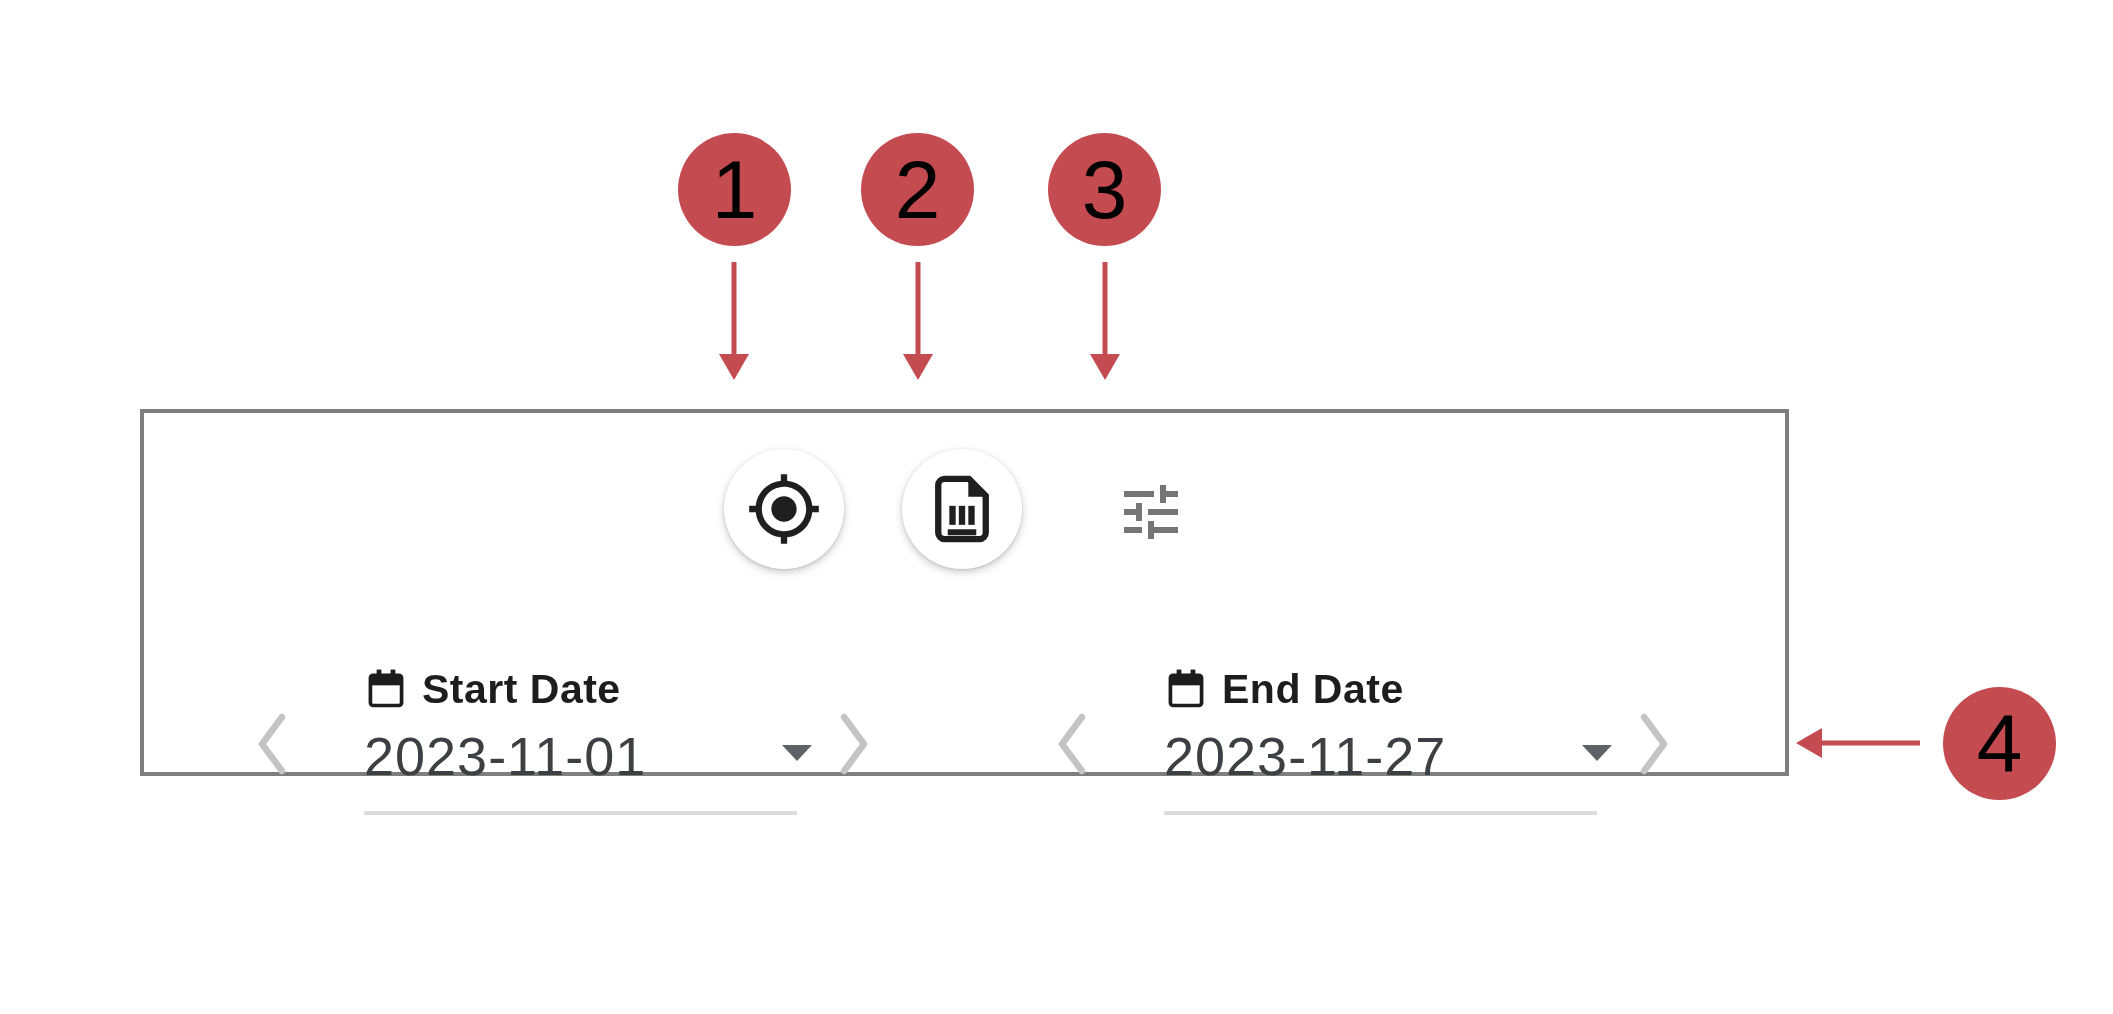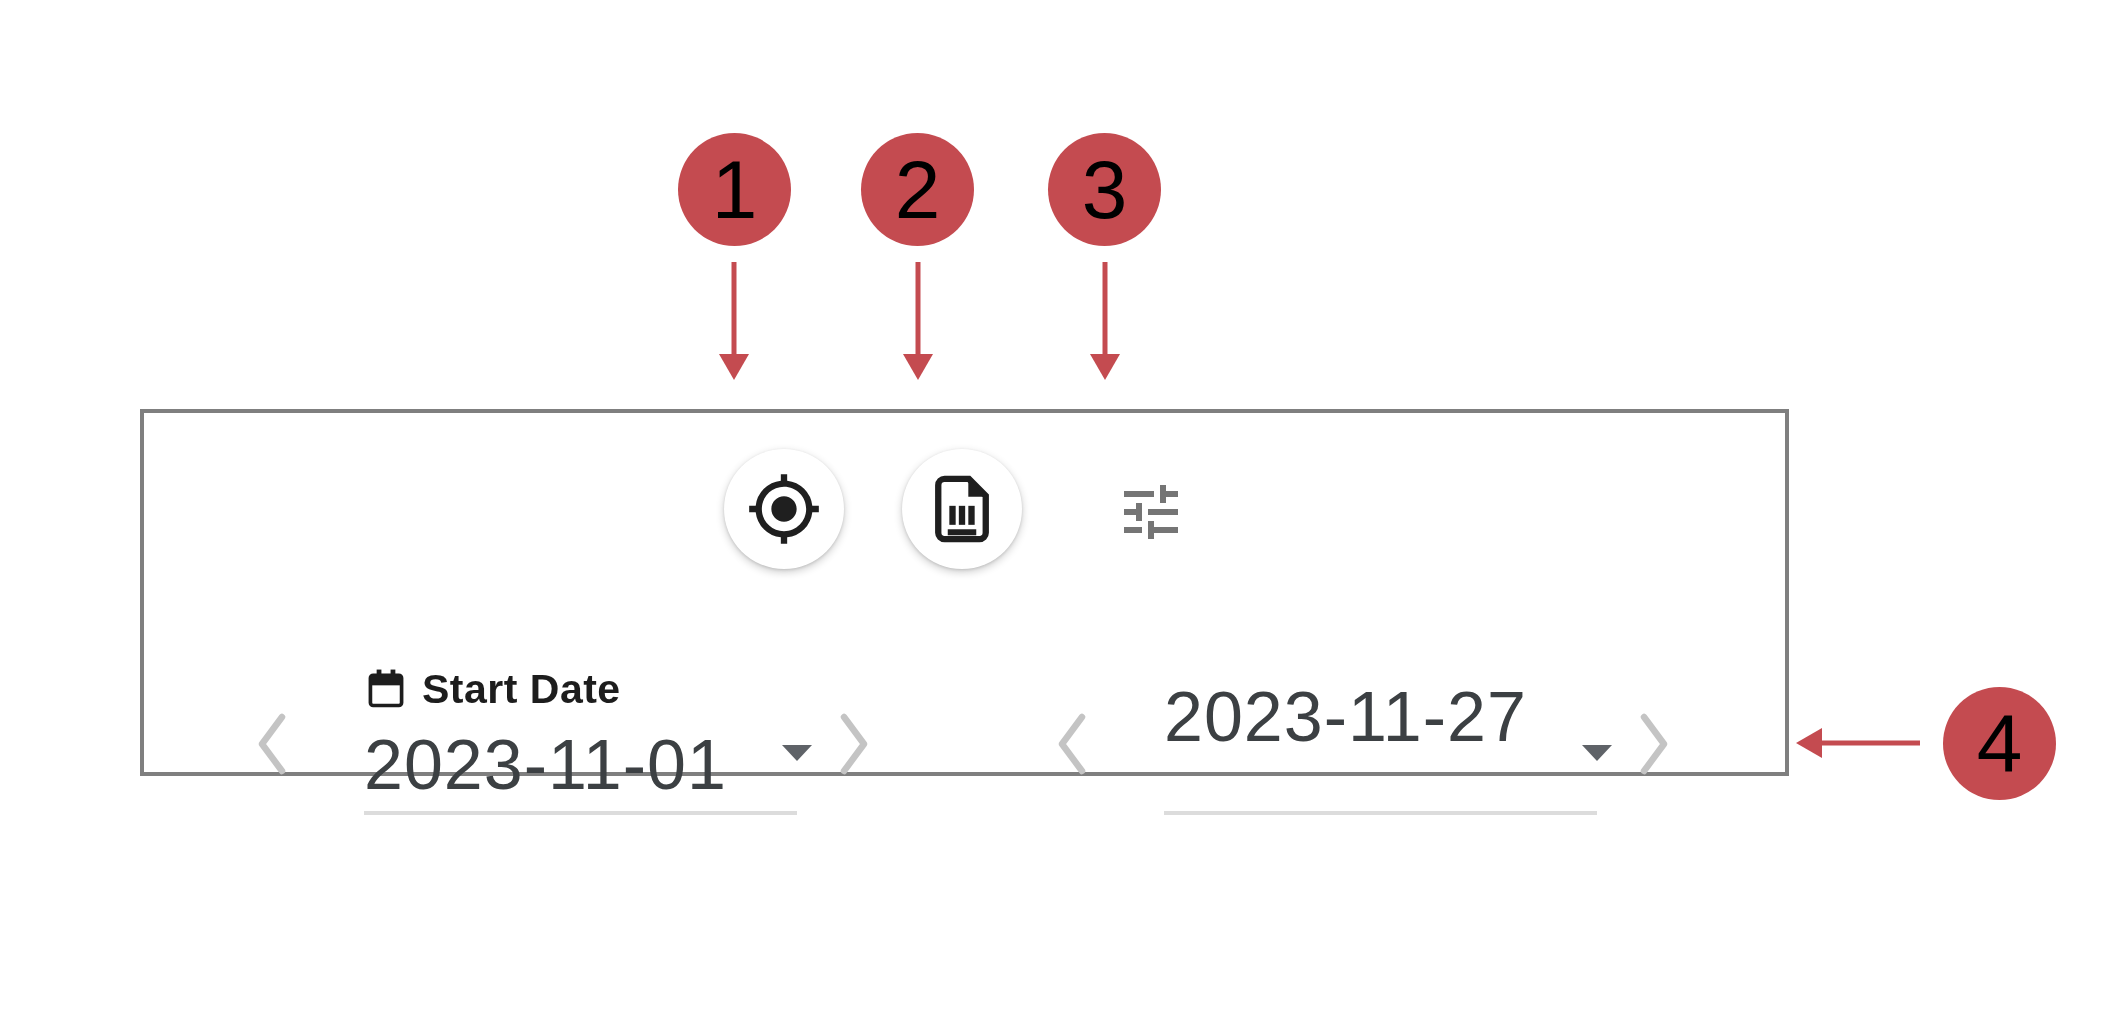--- a/index.html
+++ b/index.html
@@ -68,21 +68,21 @@
     border-bottom:4px solid var(--underline);cursor:pointer;
   }
   .field-start{left:220px;}
   .field-end{left:1020px;}
   .df-label{display:flex;align-items:center;gap:14px;height:48px;}
   .df-label-text{
     font-size:41px;font-weight:700;color:var(--label-text);letter-spacing:0.5px;
     white-space:nowrap;
   }
   .df-value{
-    margin-top:14px;font-size:70px;font-weight:400;color:var(--value-text);
+    margin-top:14px;font-size:54px;font-weight:400;color:var(--value-text);
     letter-spacing:1px;white-space:nowrap;line-height:1.1;
   }
   .df-caret{
     position:absolute;right:-15px;top:80px;width:0;height:0;
     border-left:15px solid transparent;border-right:15px solid transparent;
     border-top:16px solid var(--caret);cursor:pointer;
   }
 </style>
 </head>
 <body>
@@ -172,20 +172,29 @@
       </svg>
     </button>
 
     <button class="nav-btn end-prev">
       <svg width="40" height="66" viewBox="0 0 40 66">
         <polyline points="30,6 10,33 30,60" fill="none" stroke="var(--chevron)" stroke-width="6.5" stroke-linecap="round" stroke-linejoin="round"></polyline>
       </svg>
     </button>
 
     <div class="date-field field-end">
+      <div class="df-label">
+        <svg width="44" height="44" viewBox="0 0 24 24">
+          <rect x="6.9" y="1.4" width="2.6" height="4" fill="var(--label-text)"></rect>
+          <rect x="14.5" y="1.4" width="2.6" height="4" fill="var(--label-text)"></rect>
+          <rect x="3.5" y="4.5" width="17" height="16.5" rx="1.5" fill="none" stroke="var(--label-text)" stroke-width="2"></rect>
+          <rect x="3.5" y="4.5" width="17" height="5.5" fill="var(--label-text)"></rect>
+        </svg>
+        <span class="df-label-text">End Date</span>
+      </div>
       <div class="df-value">2023-11-27</div>
       <div class="df-caret"></div>
     </div>
 
     <button class="nav-btn end-next">
       <svg width="40" height="66" viewBox="0 0 40 66">
         <polyline points="10,6 30,33 10,60" fill="none" stroke="var(--chevron)" stroke-width="6.5" stroke-linecap="round" stroke-linejoin="round"></polyline>
       </svg>
     </button>
 

